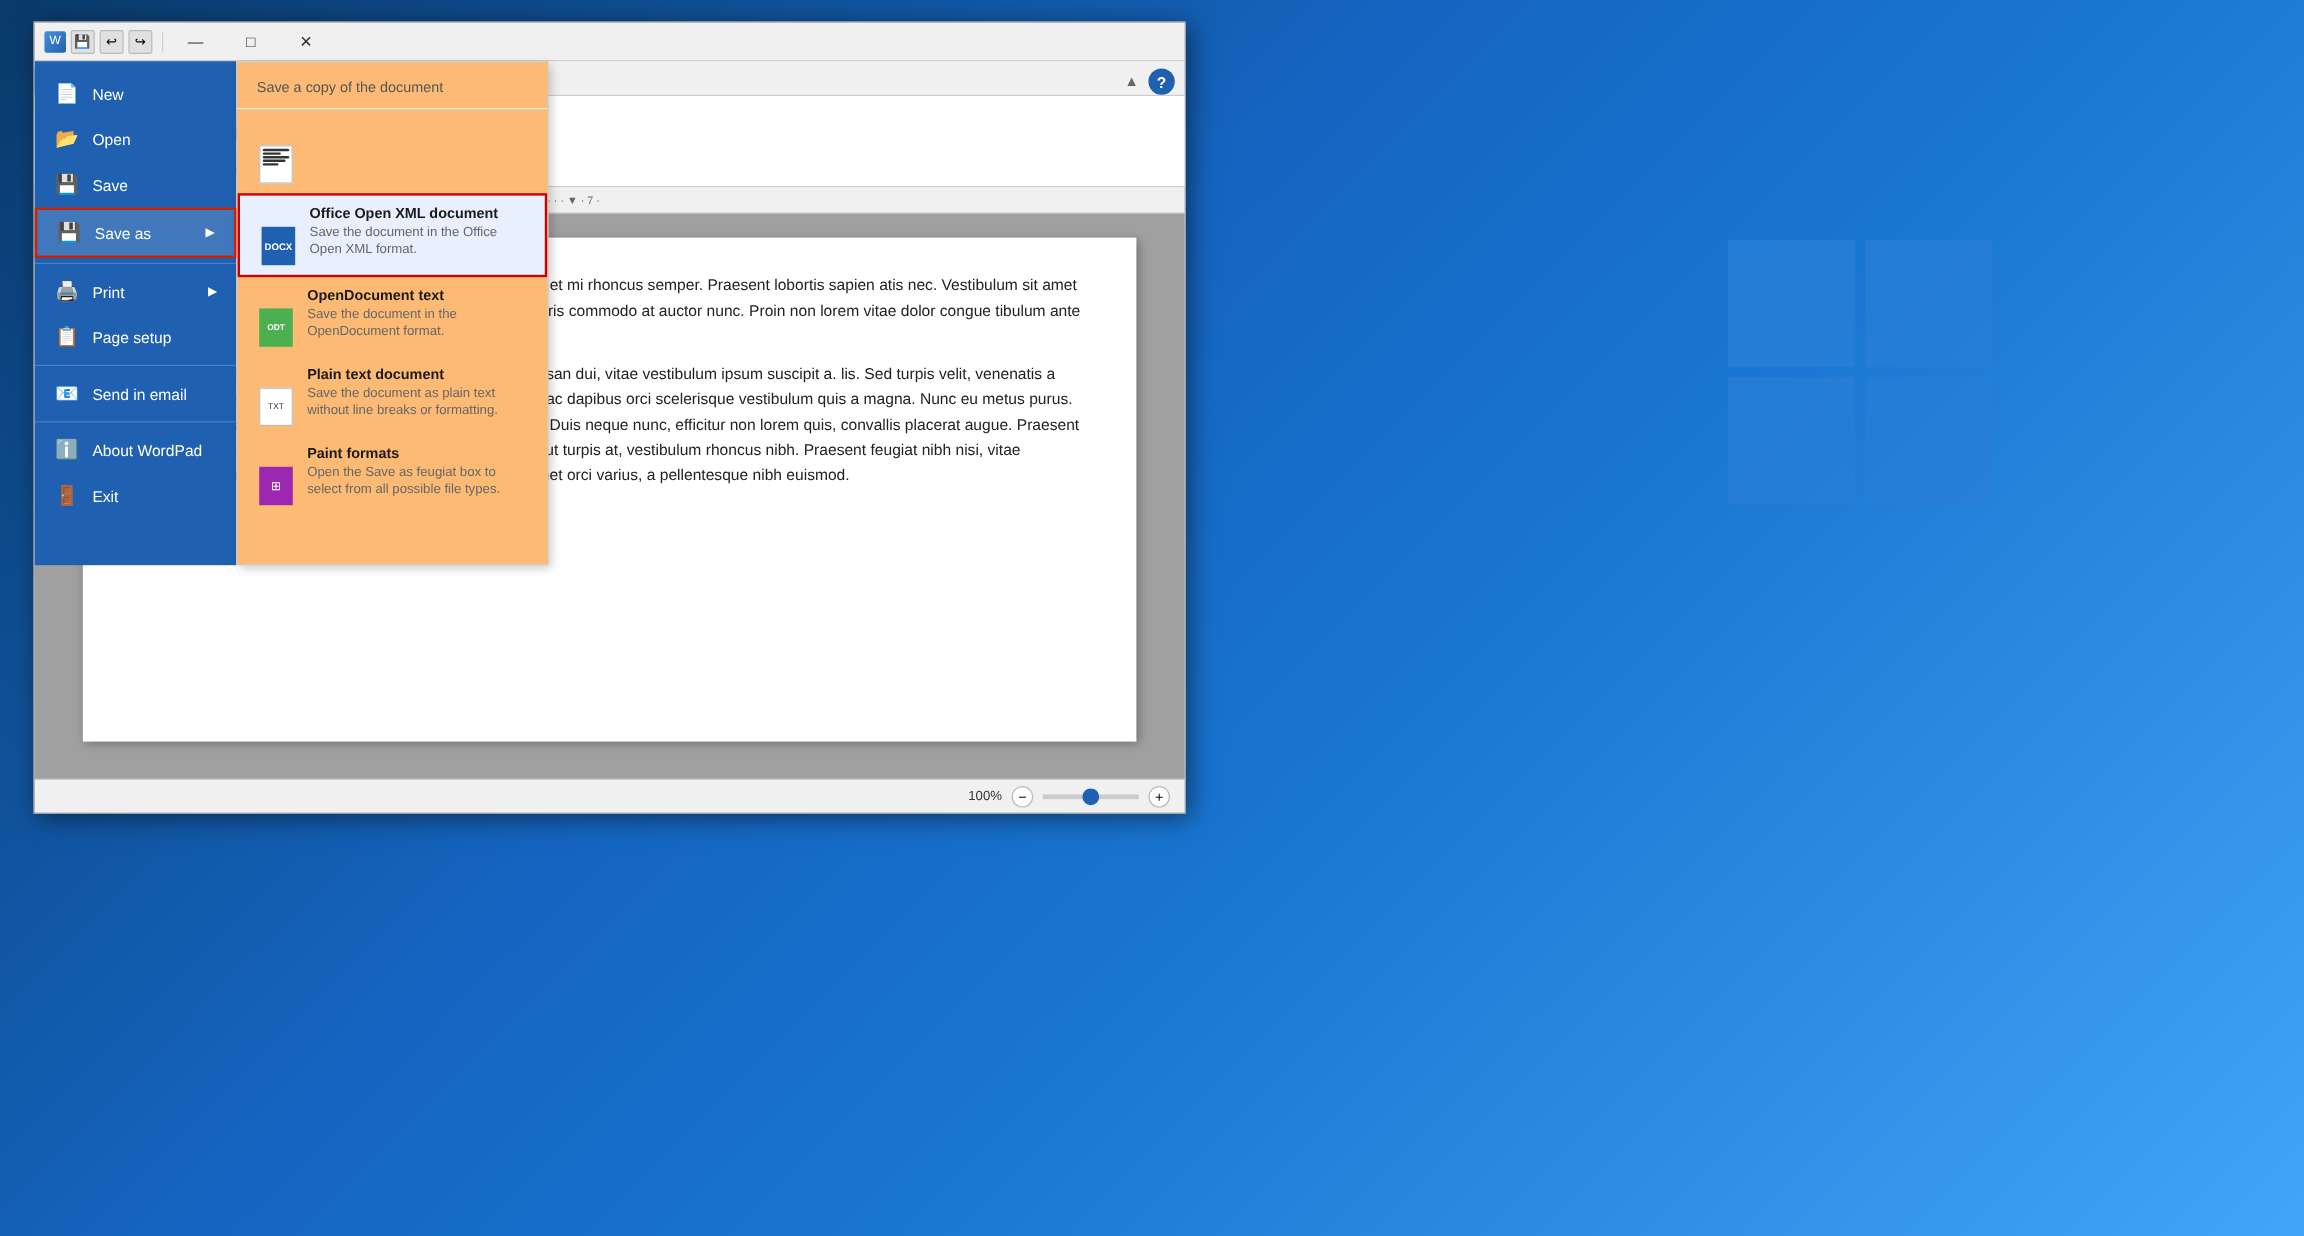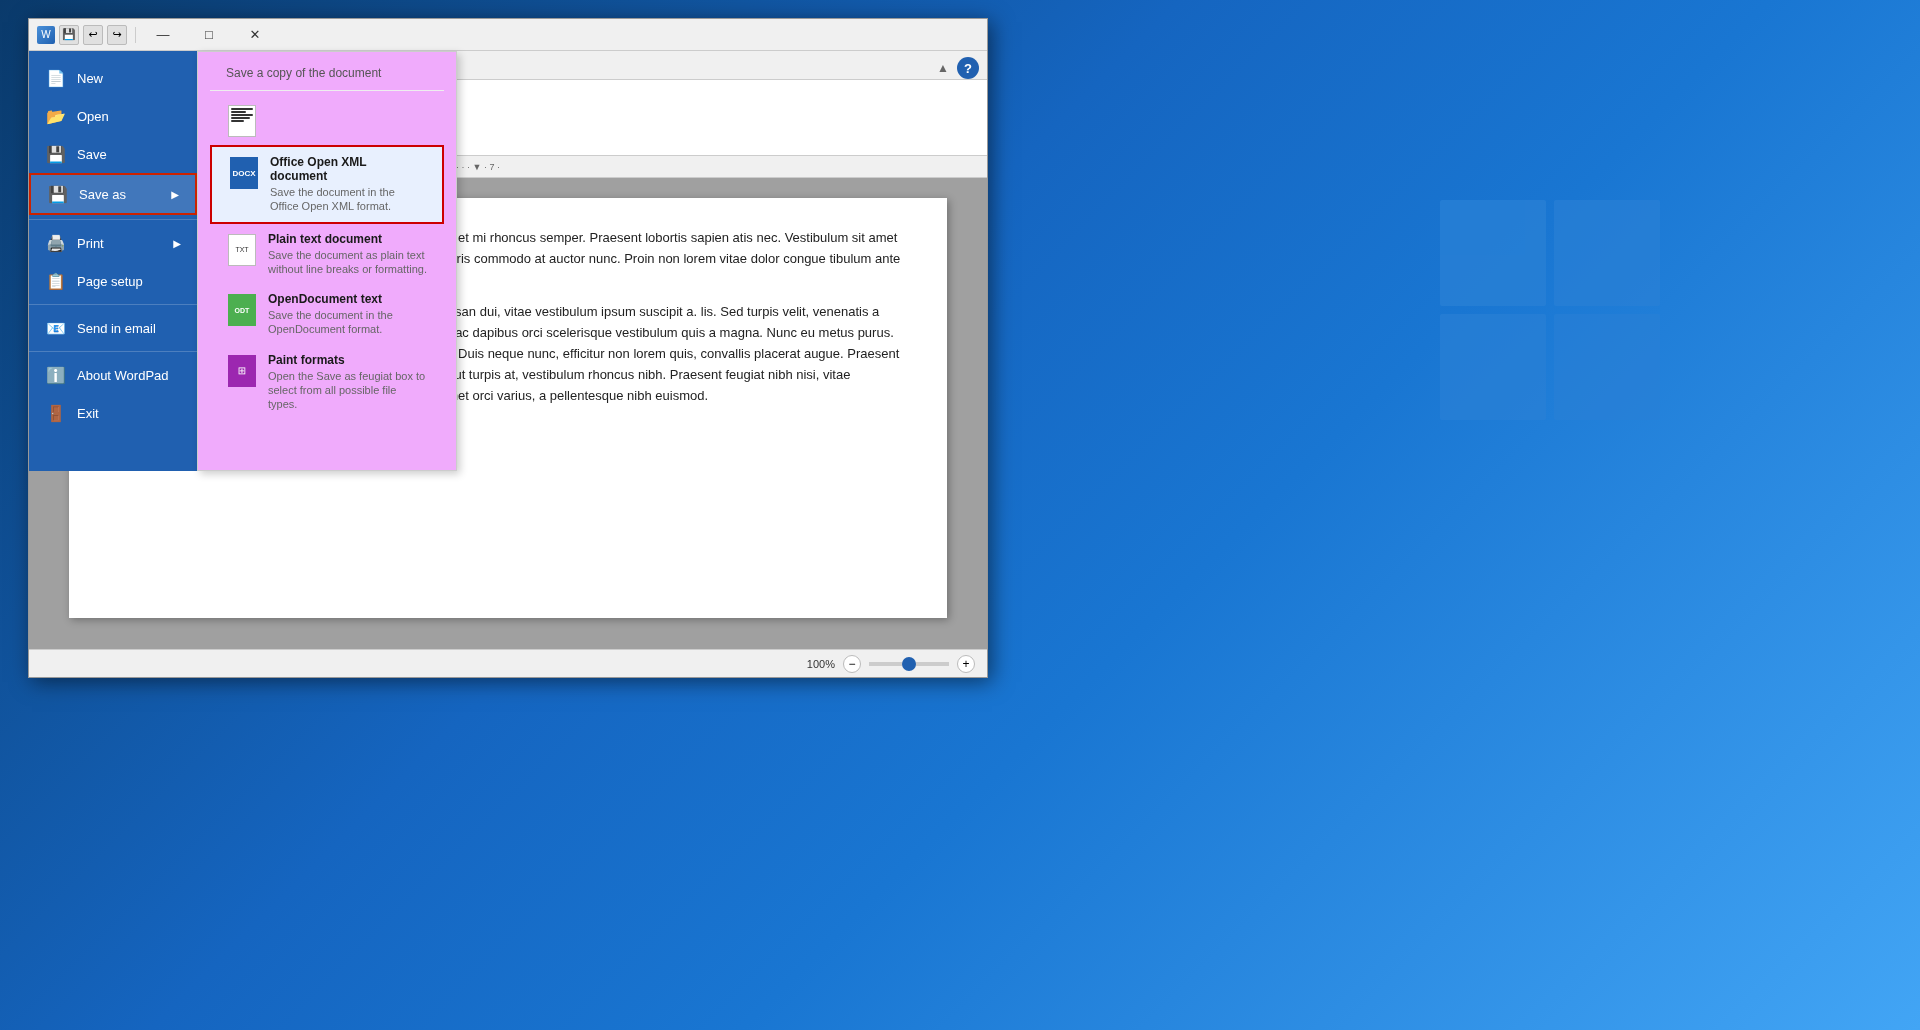--- a/index.html
+++ b/index.html
@@ -365,25 +365,25 @@
       font-size: 10px;
     }
     .file-menu-divider {
       height: 1px;
       background: rgba(255,255,255,0.2);
       margin: 4px 0;
     }
 
     
     .save-submenu {
-      background: #f0abfc;
+      background: #fdba74;
       width: 260px;
       border: 1px solid #ccc;
       box-shadow: 3px 3px 8px rgba(0,0,0,0.2);
-      padding: 8px 12px;
+      padding: 8px 0;
     }
     .submenu-header {
       padding: 6px 16px 10px;
       font-size: 12px;
       color: #555;
       border-bottom: 1px solid #eee;
       margin-bottom: 4px;
     }
     .submenu-item {
       display: flex;
@@ -396,21 +396,21 @@
       background: #e8f0fe;
       border: 2px solid #cc0000;
     }
     .submenu-icon {
       width: 32px;
       height: 32px;
       display: flex;
       align-items: center;
       justify-content: center;
       flex-shrink: 0;
-      margin-top: 2px;
+      margin-top: 18px;
     }
     .submenu-text {
       flex: 1;
     }
     .submenu-title {
       font-size: 12px;
       font-weight: 600;
       color: #1a1a1a;
       margin-bottom: 2px;
     }
@@ -655,40 +655,40 @@
           <div class="icon-docx">DOCX</div>
         </div>
         <div class="submenu-text">
           <div class="submenu-title">Office Open XML document</div>
           <div class="submenu-desc">Save the document in the Office Open XML format.</div>
         </div>
       </div>
 
       <div class="submenu-item">
         <div class="submenu-icon">
+          <div class="icon-odt">ODT</div>
+        </div>
+        <div class="submenu-text">
+          <div class="submenu-title">OpenDocument text</div>
+          <div class="submenu-desc">Save the document in the OpenDocument format.</div>
+        </div>
+      </div>
+
+      <div class="submenu-item">
+        <div class="submenu-icon">
           <div class="icon-txt">TXT</div>
         </div>
         <div class="submenu-text">
           <div class="submenu-title">Plain text document</div>
           <div class="submenu-desc">Save the document as plain text without line breaks or formatting.</div>
         </div>
       </div>
 
       <div class="submenu-item">
         <div class="submenu-icon">
-          <div class="icon-odt">ODT</div>
-        </div>
-        <div class="submenu-text">
-          <div class="submenu-title">OpenDocument text</div>
-          <div class="submenu-desc">Save the document in the OpenDocument format.</div>
-        </div>
-      </div>
-
-      <div class="submenu-item">
-        <div class="submenu-icon">
           <div class="icon-other">⊞</div>
         </div>
         <div class="submenu-text">
           <div class="submenu-title">Paint formats</div>
           <div class="submenu-desc">Open the Save as feugiat box to select from all possible file types.</div>
         </div>
       </div>
     </div>
   </div>
 

